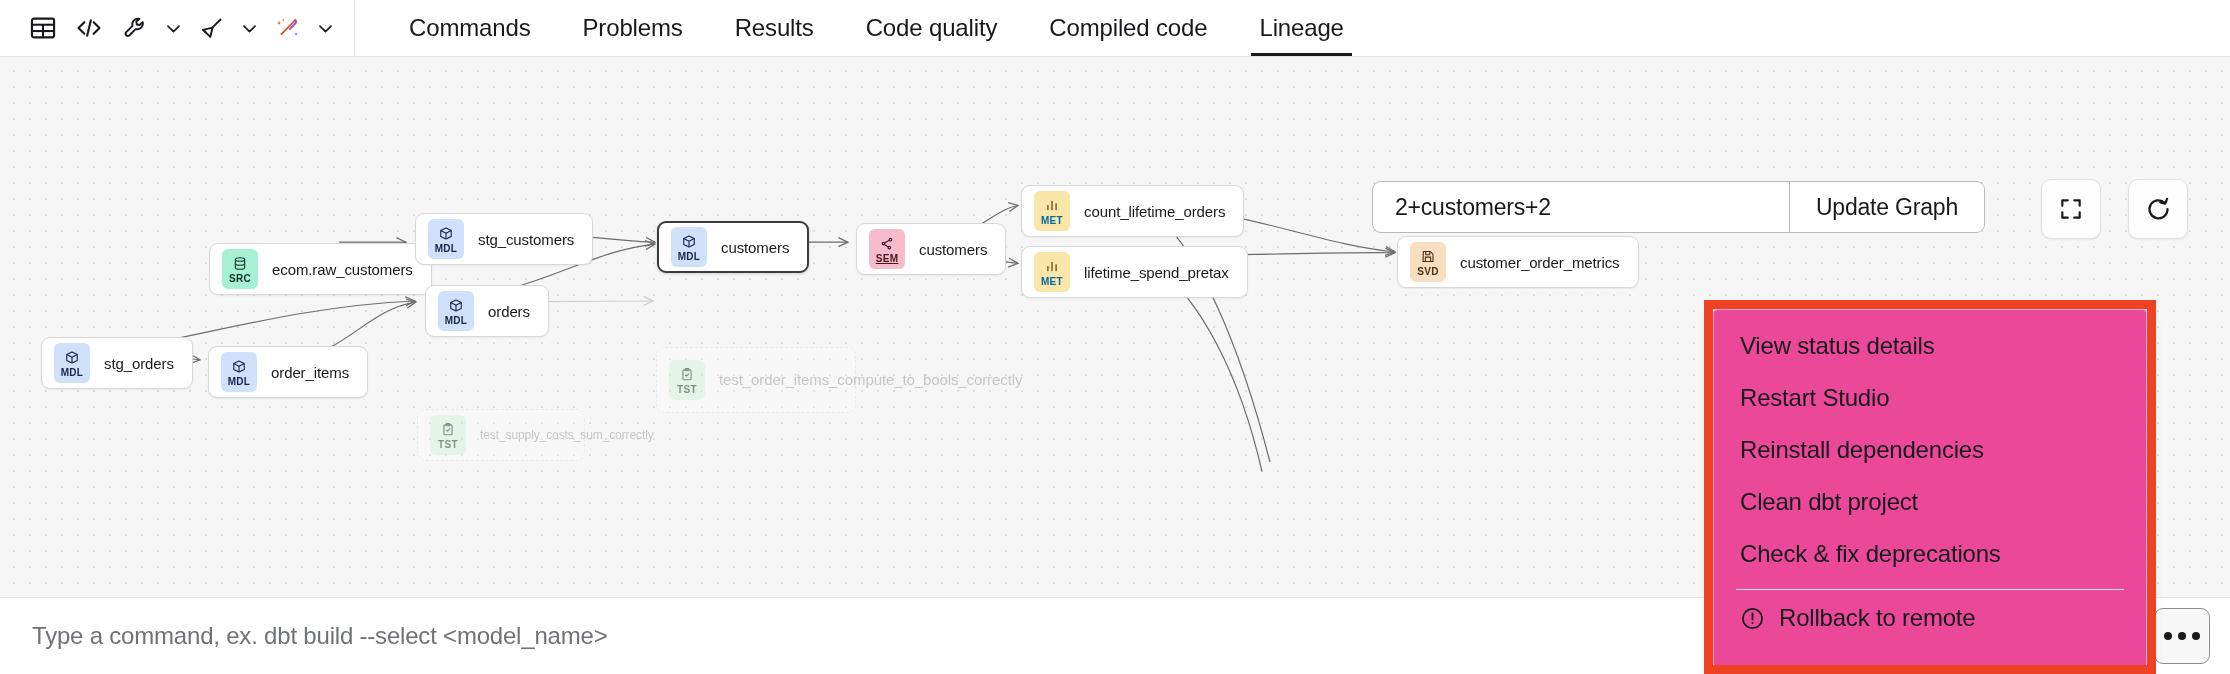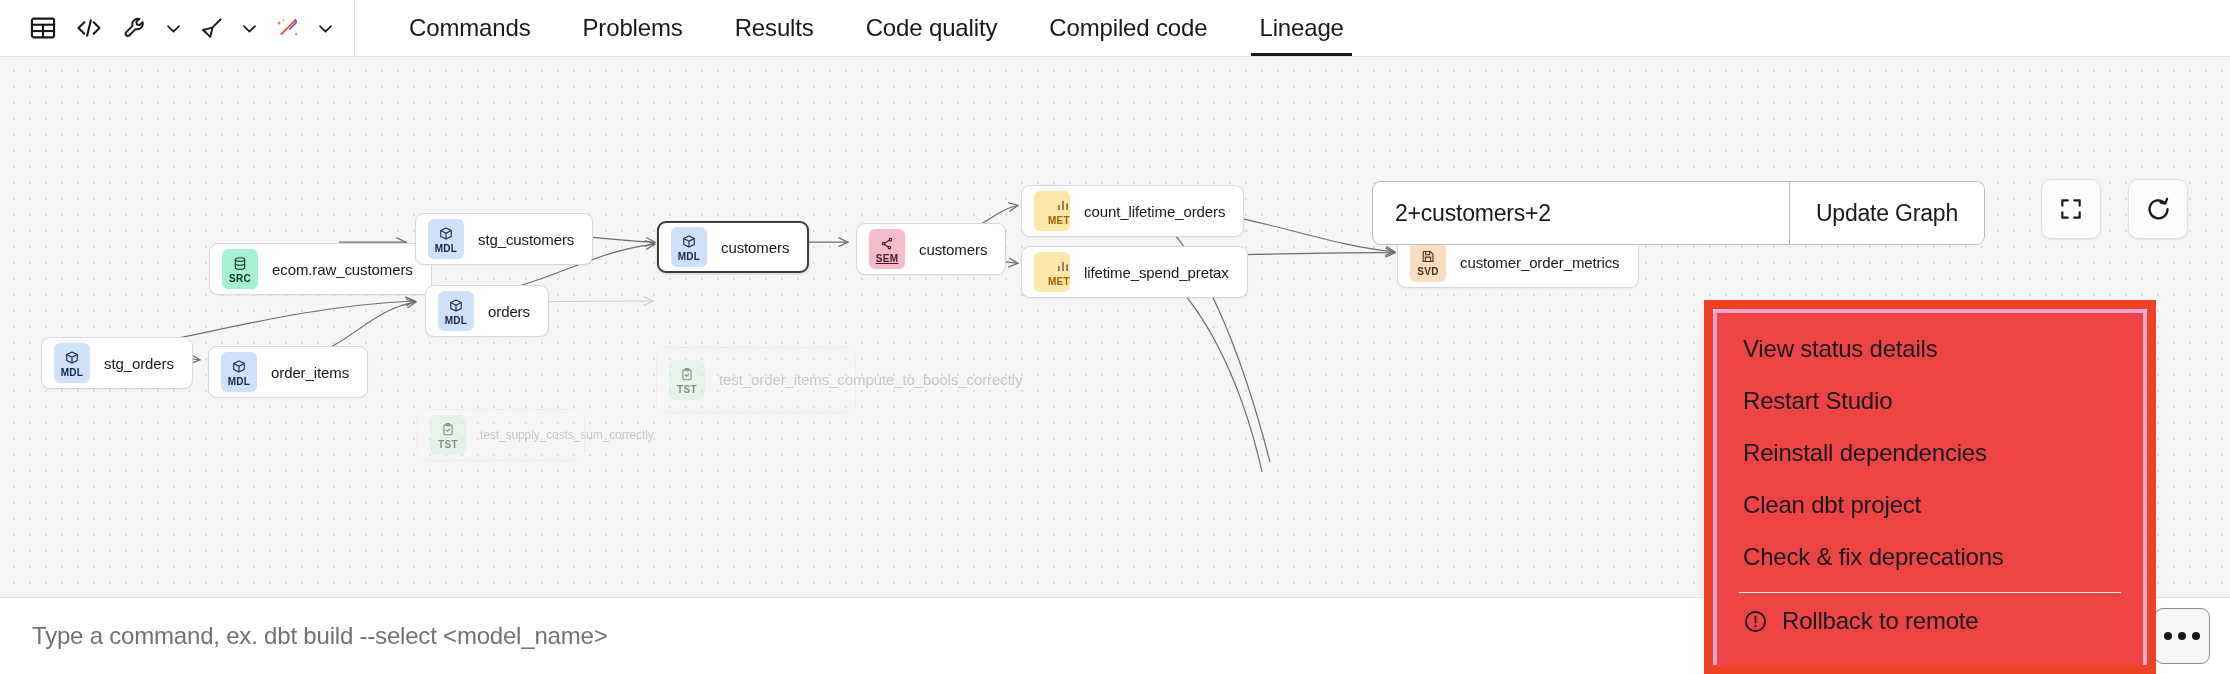--- a/index.html
+++ b/index.html
@@ -63,29 +63,29 @@
   .node.ghost .node-label { color:#9aa0a6; }
   .badge {
     width:36px; height:40px; border-radius:6px; display:flex; flex-direction:column;
     align-items:center; justify-content:center; gap:0px; flex:none;
   }
   .badge .bglyph { line-height:1; display:flex; align-items:center; justify-content:center; height:17px; }
   .badge .btext { font-size:10px; font-weight:700; letter-spacing:.3px; line-height:1; margin-top:2px; }
   .badge.src { background:#a8f0d4; color:#14321f; }
   .badge.mdl { background:#cfe0fb; color:#14264a; }
   .badge.sem { background:#f6bccb; color:#4a1420;text-decoration:underline; }
-  .badge.met { background:#fae6a8; color:#a16207;align-items:flex-end; }
+  .badge.met { background:#fae6a8; color:#0369a1; }
   .badge.svd { background:#f7dfc0; color:#4a3014; }
   .badge.tst { background:#d8f3dd; color:#1c3f26; }
   .node-label { font-size:15px; color:#17191c; white-space:nowrap; letter-spacing:-.1px; }
   .node-label.two { white-space:normal; line-height:1.32; max-width:200px; }
 
   
   .graph-search {
-    position:absolute; left:1372px; top:124px; width:613px; height:64px;
+    position:absolute; left:1372px; top:124px; width:613px; height:52px;
     display:flex; background:#fff; border:1px solid #b9b9b9; border-radius:9px; overflow:hidden;
   }
   .graph-search input {
     flex:1; border:none; outline:none; font-size:23px; padding:0 22px; color:#17191c;
     font-family:inherit; background:transparent; letter-spacing:-.2px;
   }
   .update-btn {
     display:flex; align-items:center; justify-content:center; padding:0 26px;
     border-left:1px solid #b9b9b9; font-size:23px; color:#17191c; cursor:pointer;
     white-space:nowrap; letter-spacing:-.2px; background:#fff;
@@ -97,21 +97,21 @@
     cursor:pointer; box-shadow:0 1px 2px rgba(0,0,0,.07);
   }
 
   
   .menu-highlight {
     position:absolute; left:1704px; top:300px; width:452px; height:374px;
     border:9px solid #ef4123; z-index:30; pointer-events:none;
   }
   .context-menu {
     position:absolute; left:1713px; top:309px; width:434px; height:365px;
-    background:#ef4444; border:4px solid #f9a8d4; border-radius:4px;
+    background:#ec4899; border:1px solid #f9a8d4; border-radius:4px;
     box-shadow:0 4px 18px rgba(0,0,0,.14); z-index:29; padding:10px 0 0 0;
   }
   .menu-item {
     display:flex; align-items:center; gap:14px; height:52px;
     padding:0 26px; font-size:24px; color:#17191c; cursor:pointer; letter-spacing:-.2px;
     white-space:nowrap;
   }
   .menu-sep { height:1px; background:#e8e8e8; margin:9px 22px 2px 22px; }
 
   

